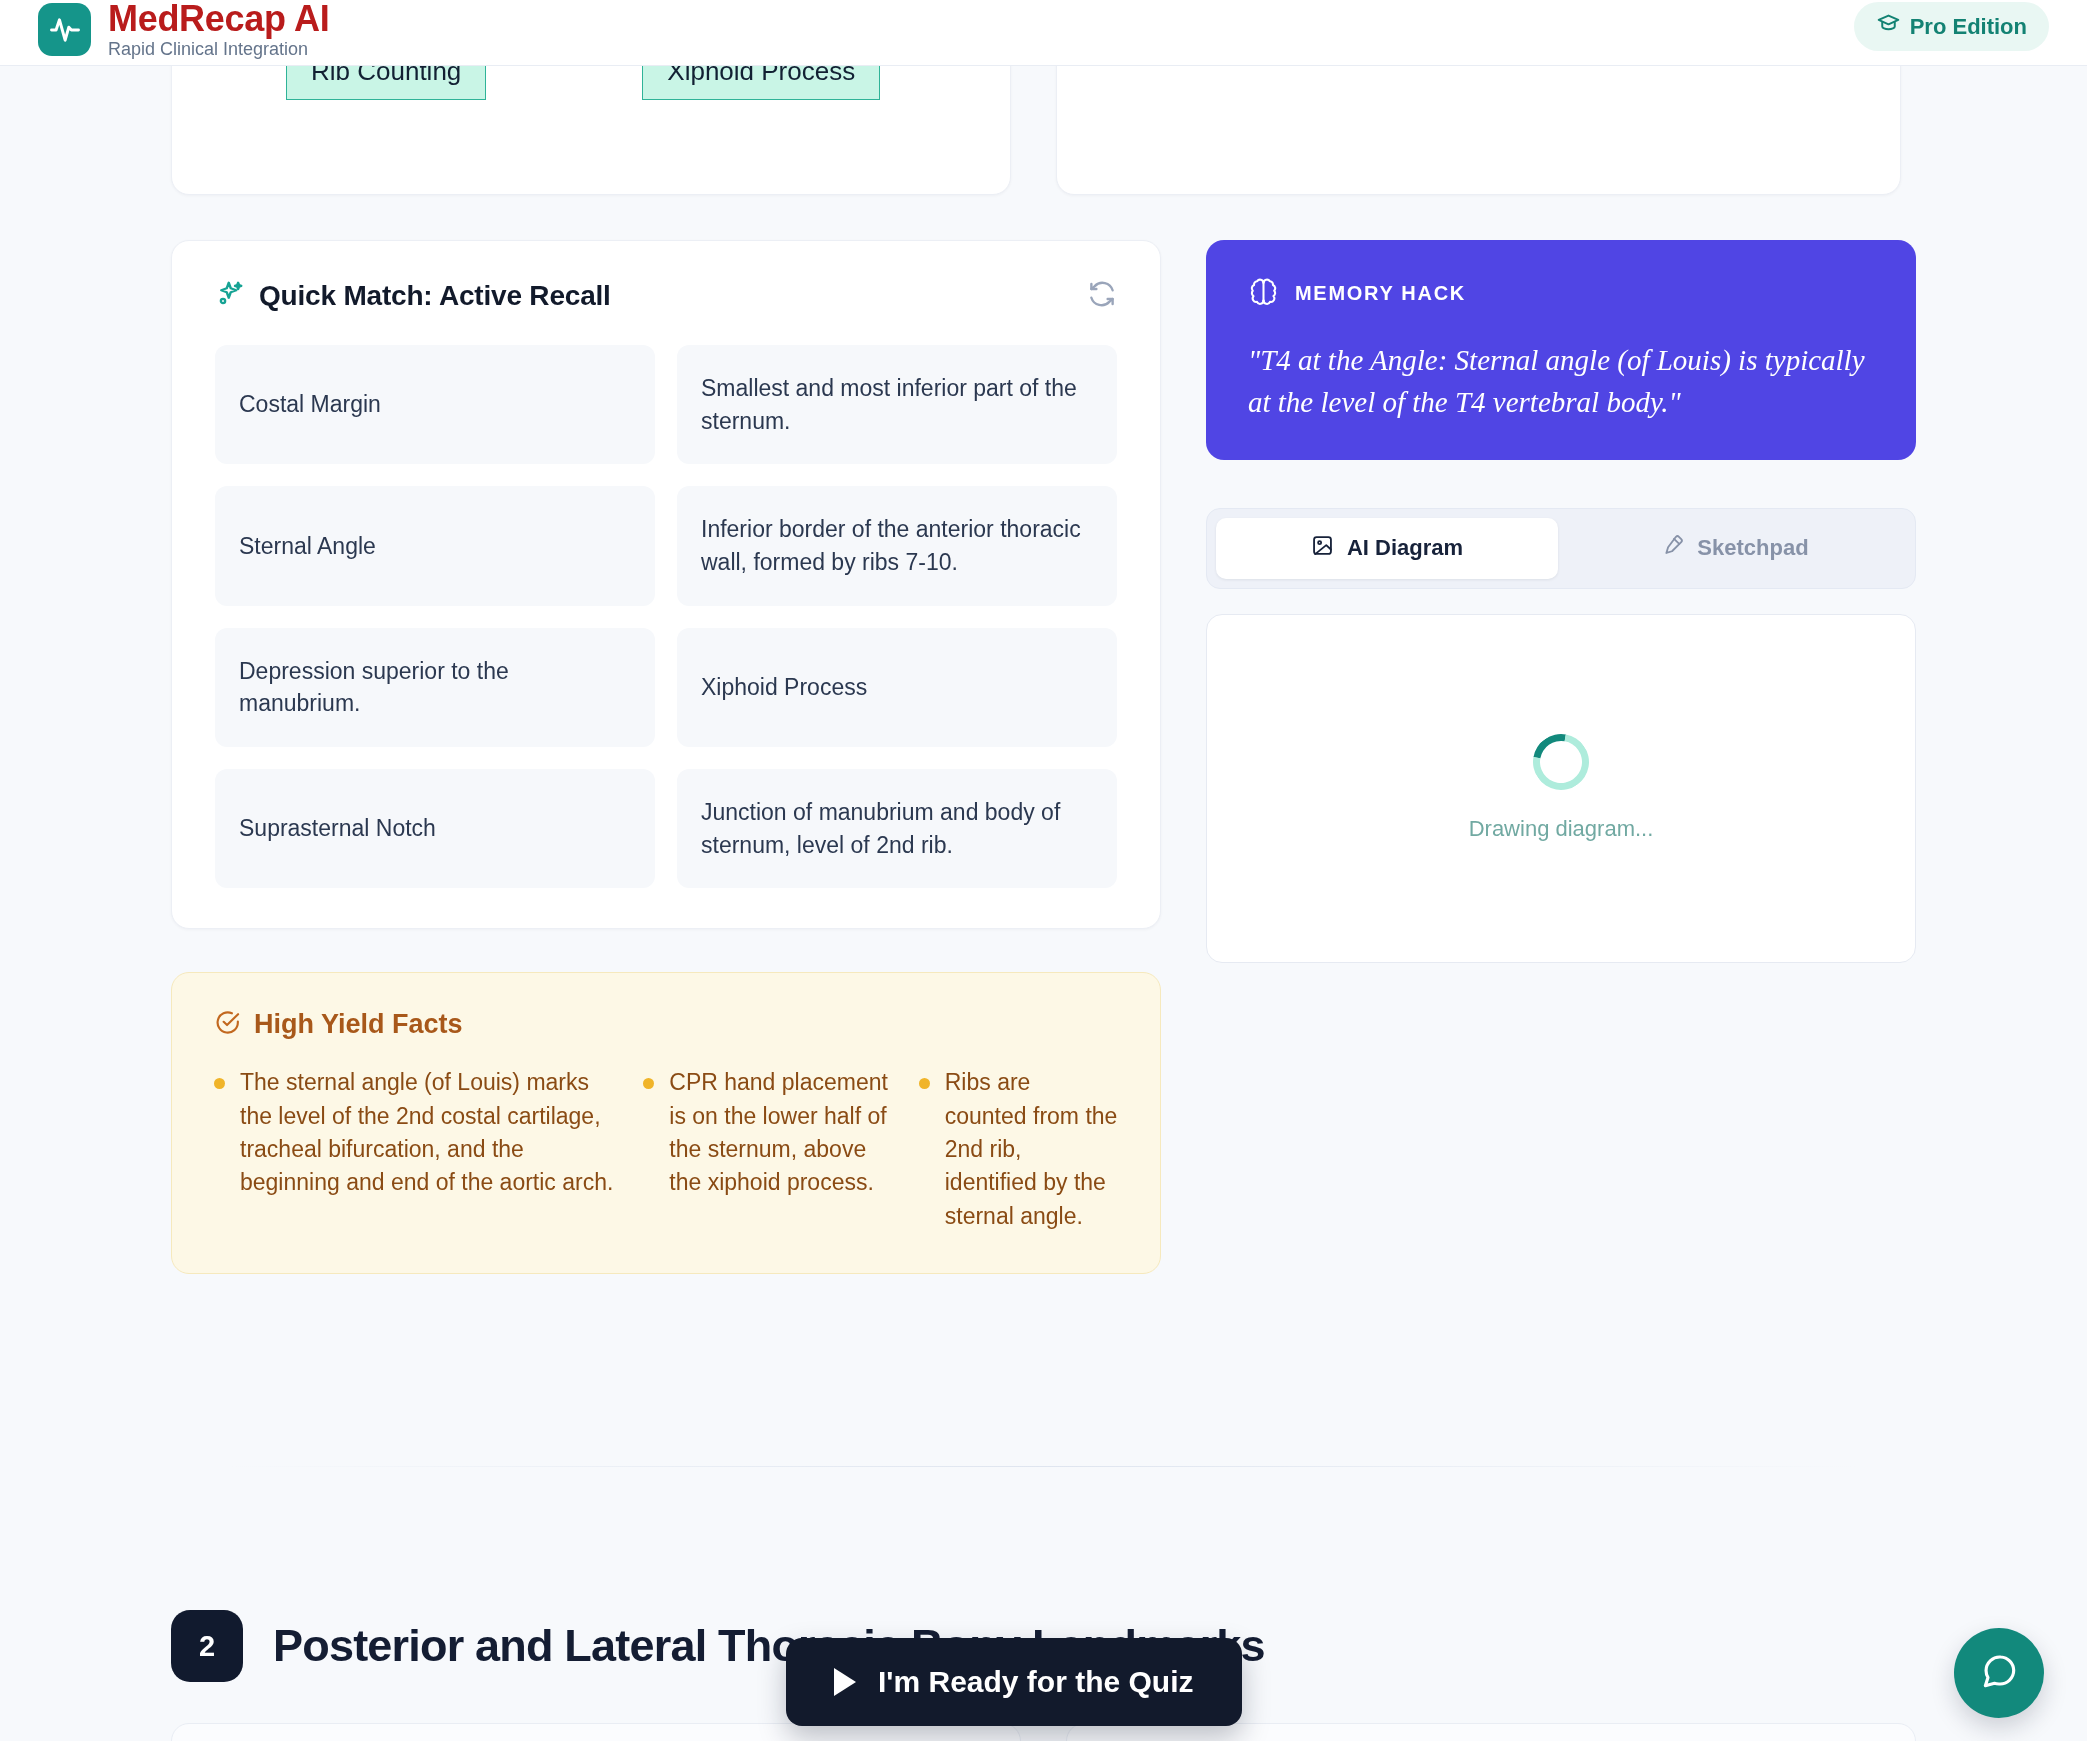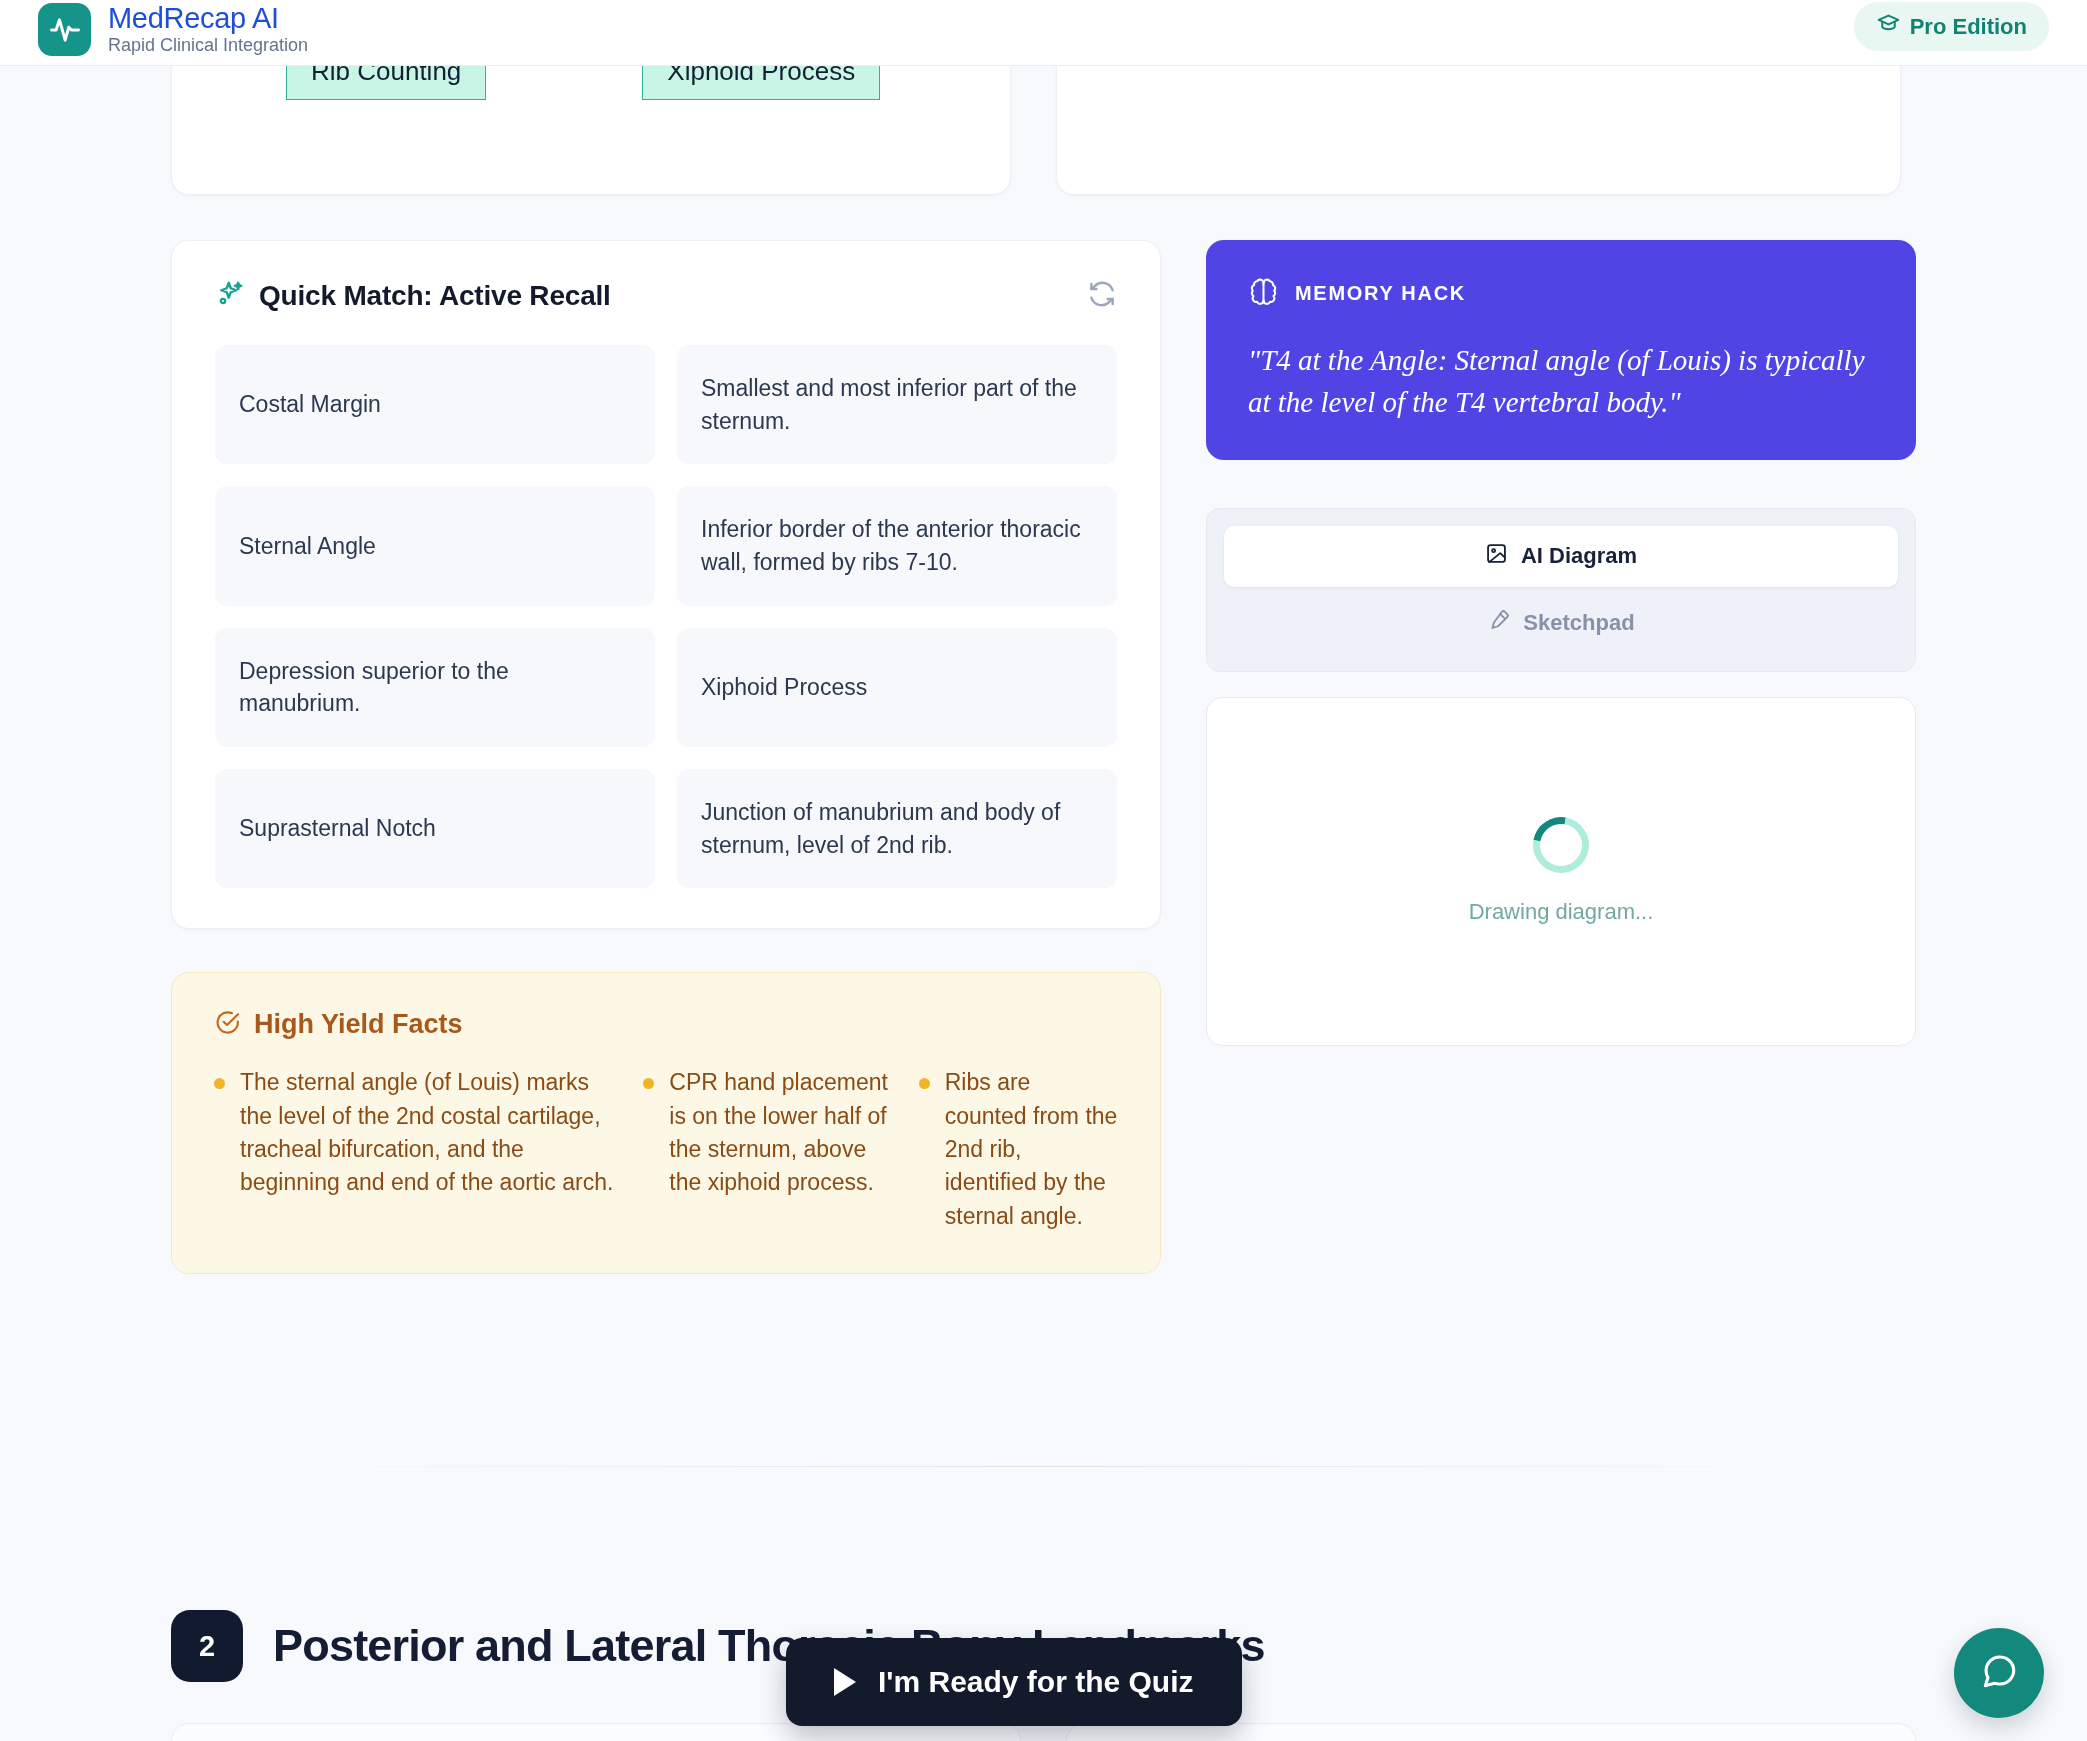--- a/index.html
+++ b/index.html
@@ -22,21 +22,21 @@
   }
   .brand { display: flex; align-items: center; gap: 17px; margin-top: -6px; }
   .logo-box {
     width: 53px; height: 53px; border-radius: 14px;
     background: #15958a;
     display: flex; align-items: center; justify-content: center;
     flex: none;
   }
   .brand-text { display: flex; flex-direction: column; gap: 2px; }
   .brand-title {
-    font-size: 29px; font-weight: normal; color: #1d4ed8;
+    font-size: 36px; font-weight: bold; color: #b91c1c;
     letter-spacing: -0.3px; line-height: 1.05;
   }
   .brand-sub { font-size: 18px; color: #64748b; line-height: 1.1; }
   .pro-badge {
     margin-left: auto; margin-top: -12px;
     display: flex; align-items: center; gap: 9px;
     background: #e9f7f3; color: #138273;
     border-radius: 999px;
     padding: 9px 22px;
     font-size: 22px; font-weight: bold;
@@ -132,22 +132,22 @@
   .mh-quote {
     font-family: "Liberation Serif", serif;
     font-style: italic; font-size: 29px; line-height: 1.46;
   }
 
   
   .tabs {
     background: #eef1f8;
     border: 1px solid #e4e9f3;
     border-radius: 14px;
-    padding: 17px;
-    display: flex; gap: 6px; flex-direction: column;
+    padding: 9px;
+    display: flex; gap: 6px;
   }
   .tab {
     flex: 1; display: flex; align-items: center; justify-content: center;
     gap: 13px; padding: 16px 0;
     border-radius: 10px;
     font-size: 22px; font-weight: bold;
     color: #8792a8; cursor: pointer;
   }
   .tab.active {
     background: #ffffff; color: #17223a;

